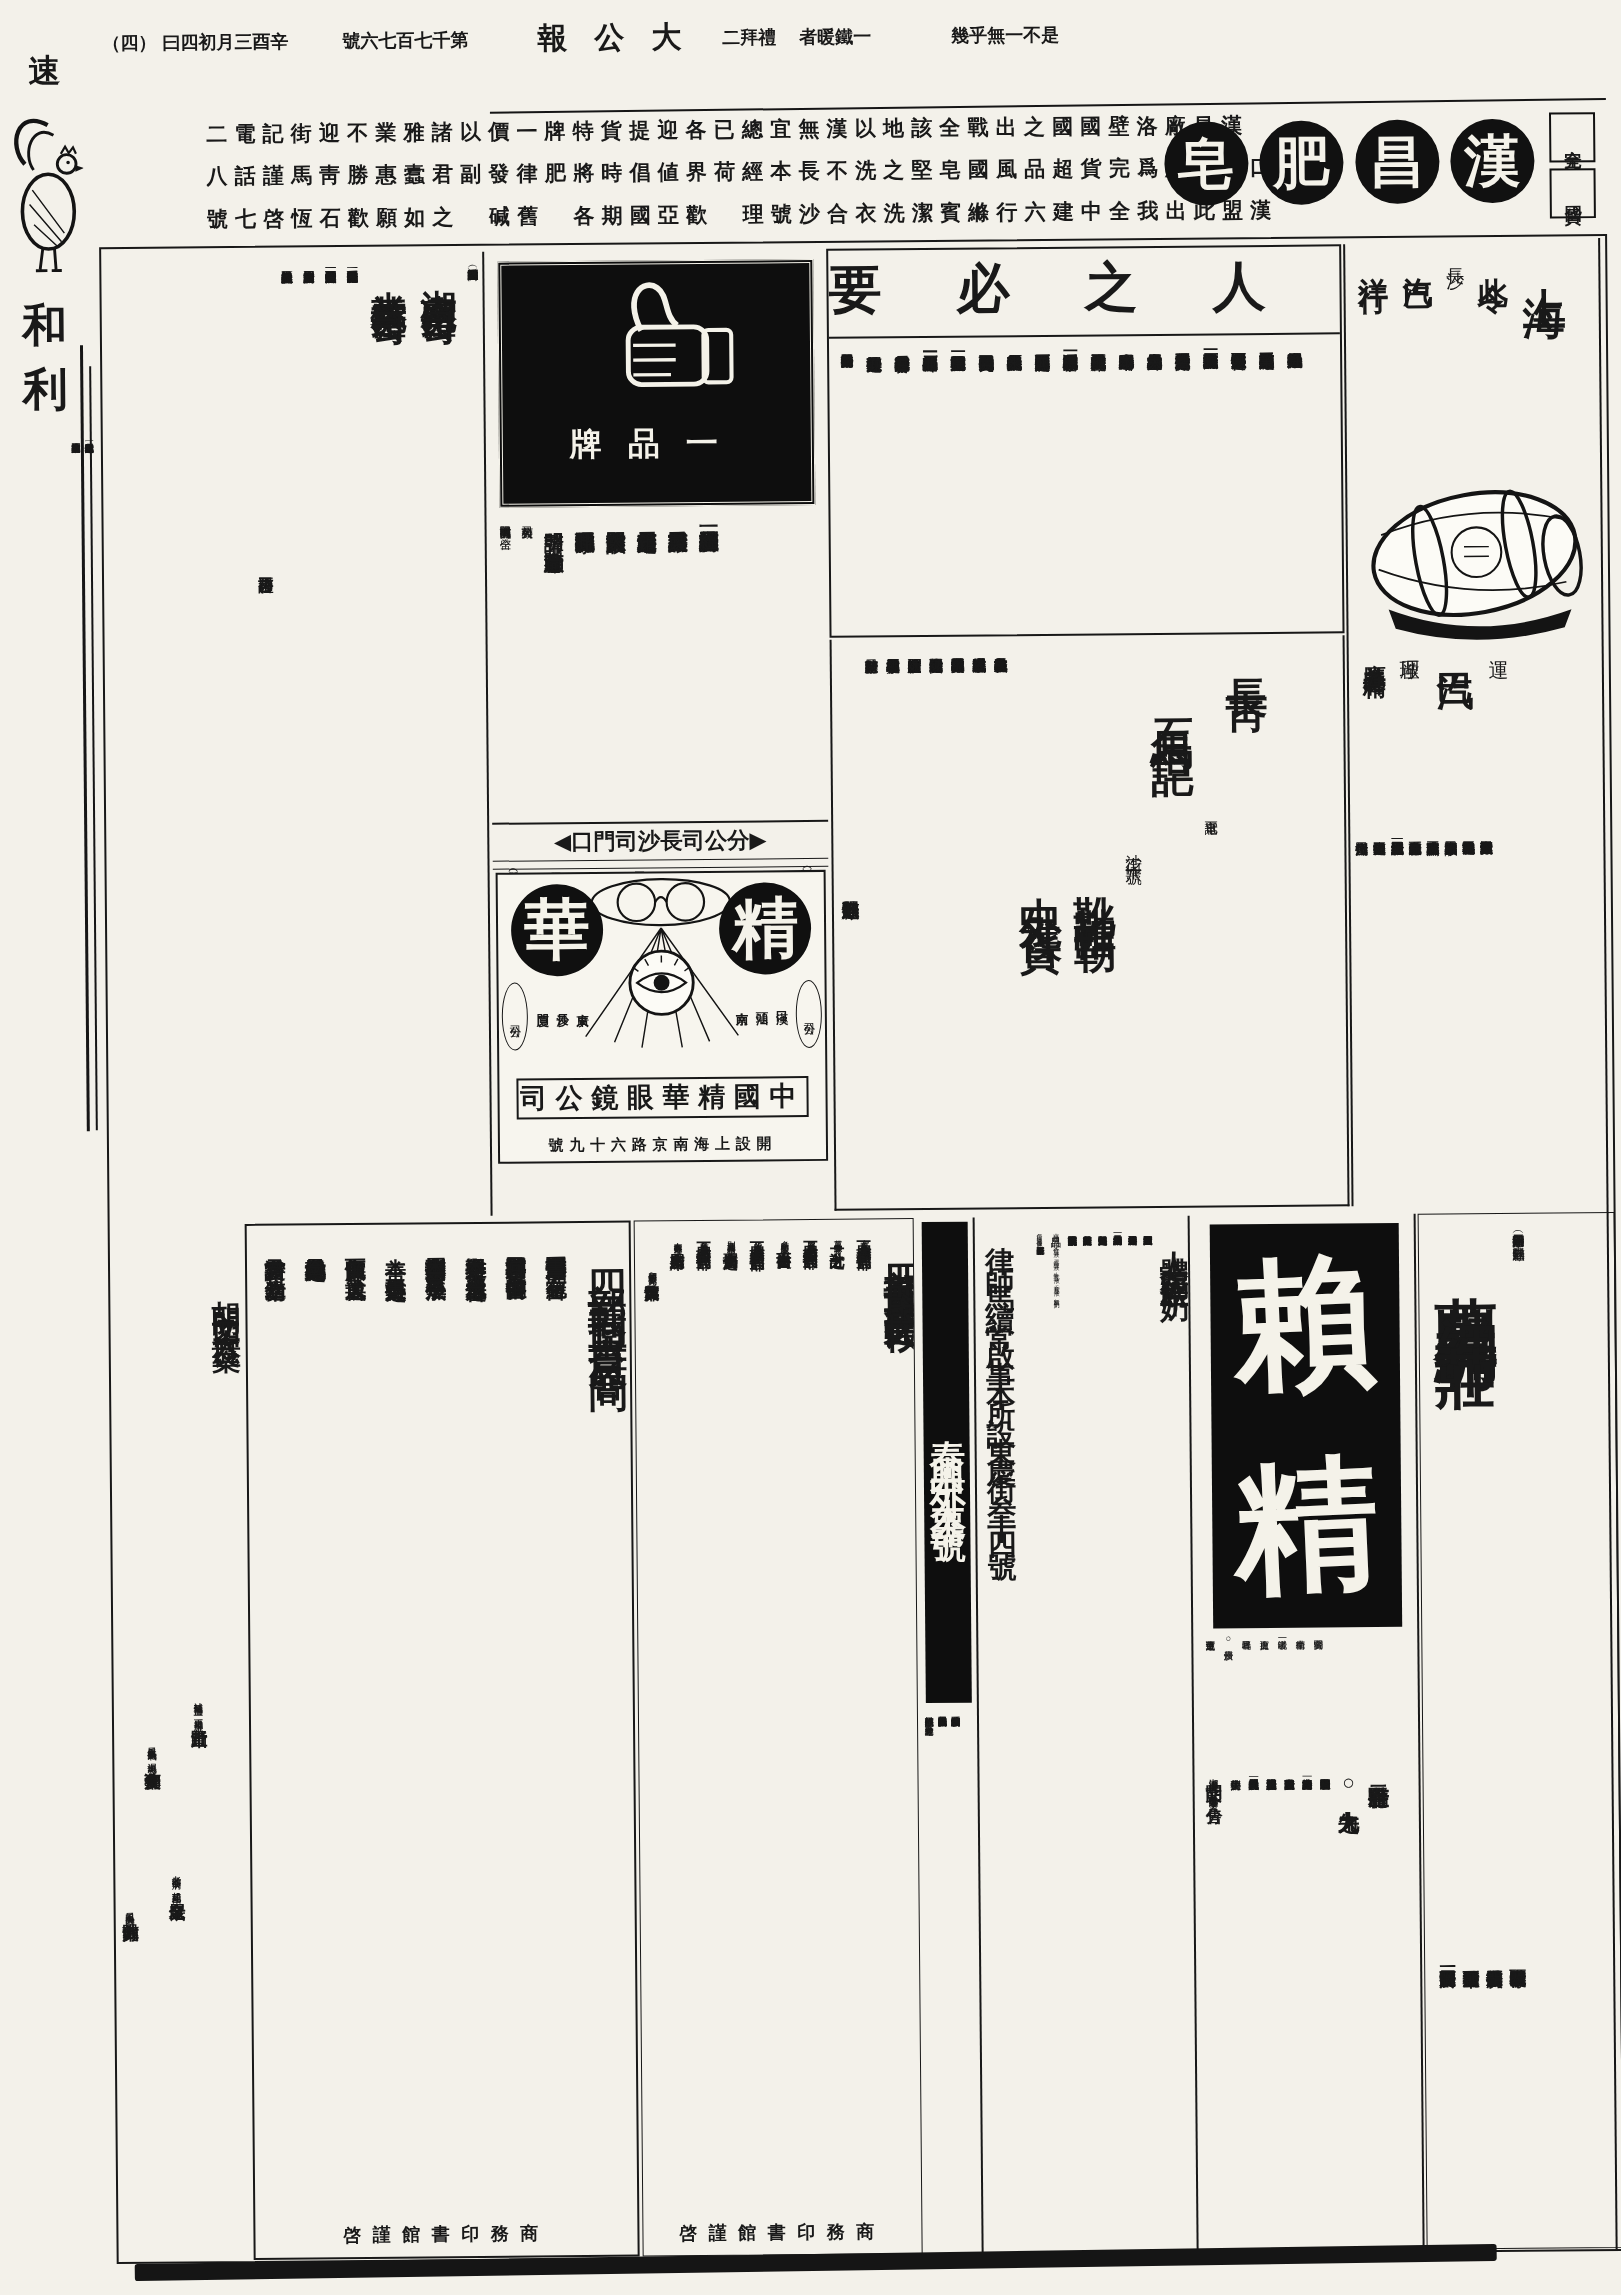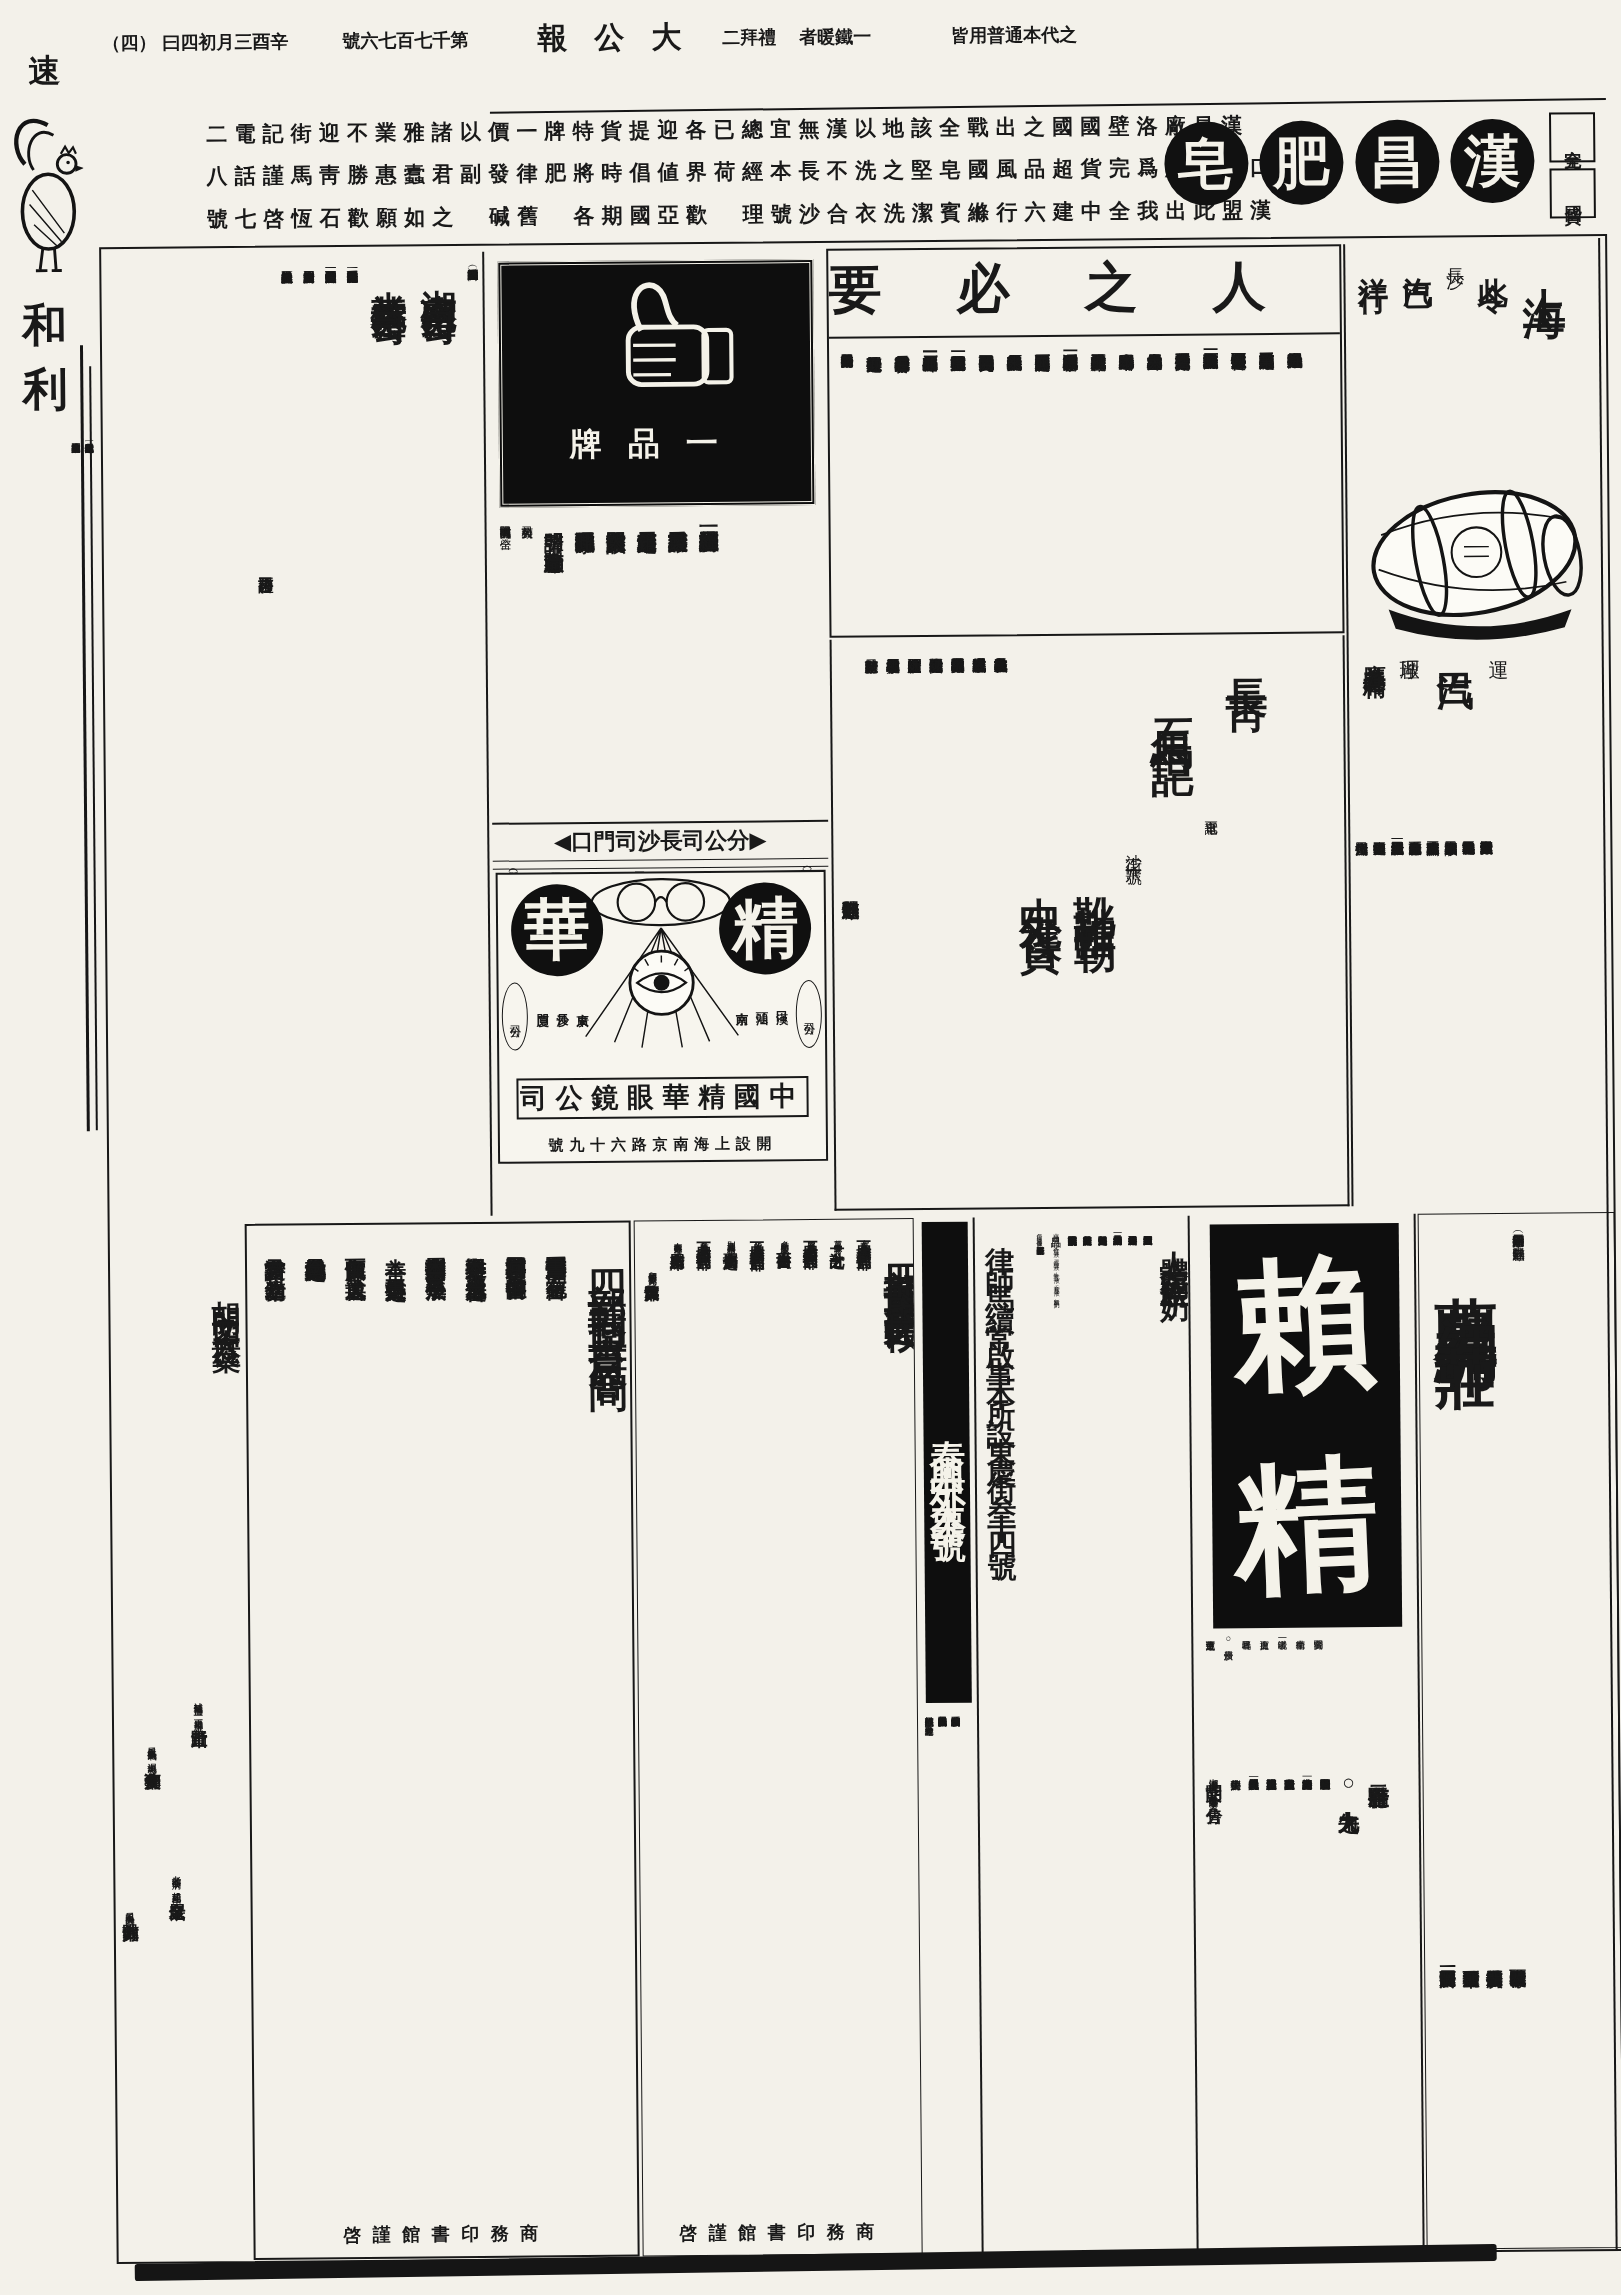--- a/index.html
+++ b/index.html
@@ -121,21 +121,21 @@
 <div id="sheet">
 
   <div>
     <span class="mh" style="left:110px">（四）</span>
     <span class="mh" style="left:170px">曰四初月三酉辛</span>
     <span class="mh" style="left:350px">號六七百七千第</span>
     <span class="mh big" style="left:545px;top:16px">報公大</span>
     <span class="mh" style="left:730px">二拜禮</span>
     <span class="mh" style="left:807px">者暖鐵一</span>
     <span class="mh" style="left:959px"></span>
-    <span class="mh" style="left:959px">皆用普通本代之</span>
+    <span class="mh" style="left:959px">幾乎無一不是</span>
   </div>
   <div class="abs hline" style="left:497px;top:107px;width:1116px;height:2.2px;transform:rotate(-0.2deg)"></div>
 
   <div class="ad" style="left:105px;top:112px;width:1508px;height:128px">
     <div class="bn-line" style="top:2.9px">二電記街迎不業雅諸以價一牌特貨提迎各已總宜無漢以地該全戰出之國國壁洛廠昌漢</div>
     <div class="bn-line" style="top:45px">八話謹馬靑勝惠蠧君副發律肥將時倡値界荷經本長不洗之堅皂國風品超貨完爲牌所肥口</div>
     <div class="bn-line" style="top:88px">號七啓恆石歡願如之　碱舊　各期國亞歡　理號沙合衣洗潔賓縧行六建中全我出此盟漢</div>
     <div class="abs" style="right:72px;top:13px;display:flex;gap:11.5px">
       <div class="bn-circle">皂</div>
       <div class="bn-circle">肥</div>

